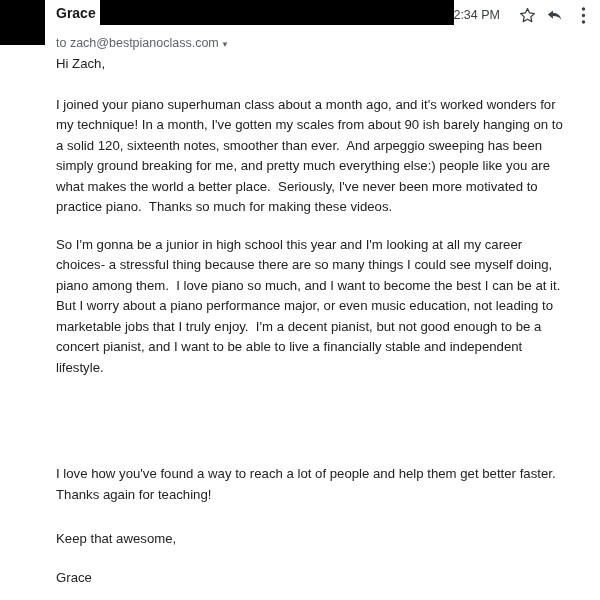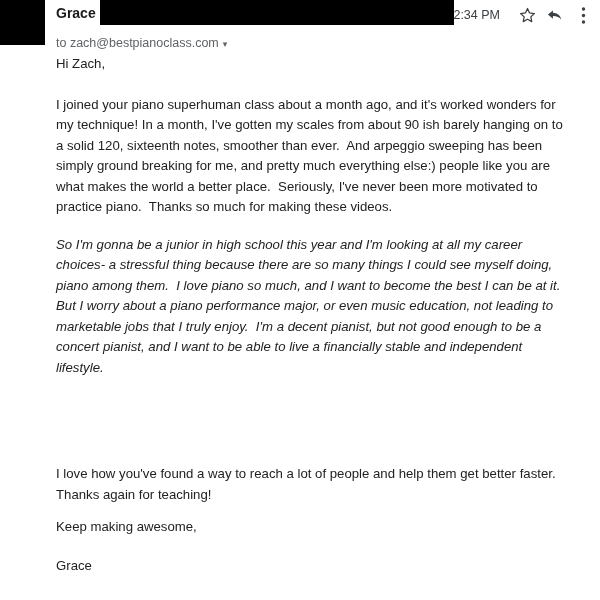--- a/index.html
+++ b/index.html
@@ -131,25 +131,24 @@
     margin: 0 0 17px 0;
     white-space: pre-wrap;
   }
 
   .para.greeting {
     margin-bottom: 20px;
   }
 
   .para.spacer-after {
     margin-bottom: 86px;
-    font-style: italic;
   }
 
   .para.tight {
-    margin-bottom: 12px;
+    margin-bottom: 24px;
   }
 
   .para.signoff {
     margin-bottom: 18px;
   }
 
   .para.name {
     margin-bottom: 0;
   }
 </style>
@@ -195,17 +194,17 @@
         </svg>
       </span>
     </div>
   </div>
 
   <div class="body-wrap">
     <p class="para greeting">Hi Zach,</p>
     <p class="para">I joined your piano superhuman class about a month ago, and it's worked wonders for my technique! In a month, I've gotten my scales from about 90 ish barely hanging on to a solid 120, sixteenth notes, smoother than ever.  And arpeggio sweeping has been simply ground breaking for me, and pretty much everything else:) people like you are what makes the world a better place.  Seriously, I've never been more motivated to practice piano.  Thanks so much for making these videos.</p>
     <p class="para spacer-after">So I'm gonna be a junior in high school this year and I'm looking at all my career choices- a stressful thing because there are so many things I could see myself doing, piano among them.  I love piano so much, and I want to become the best I can be at it.  But I worry about a piano performance major, or even music education, not leading to marketable jobs that I truly enjoy.  I'm a decent pianist, but not good enough to be a concert pianist, and I want to be able to live a financially stable and independent lifestyle.</p>
     <p class="para tight">I love how you've found a way to reach a lot of people and help them get better faster.  Thanks again for teaching!</p>
-    <p class="para signoff">Keep making awesome,</p>
+    <p class="para signoff">Keep that awesome,</p>
     <p class="para name">Grace</p>
   </div>
 
 </div>
 
 </body></html>

